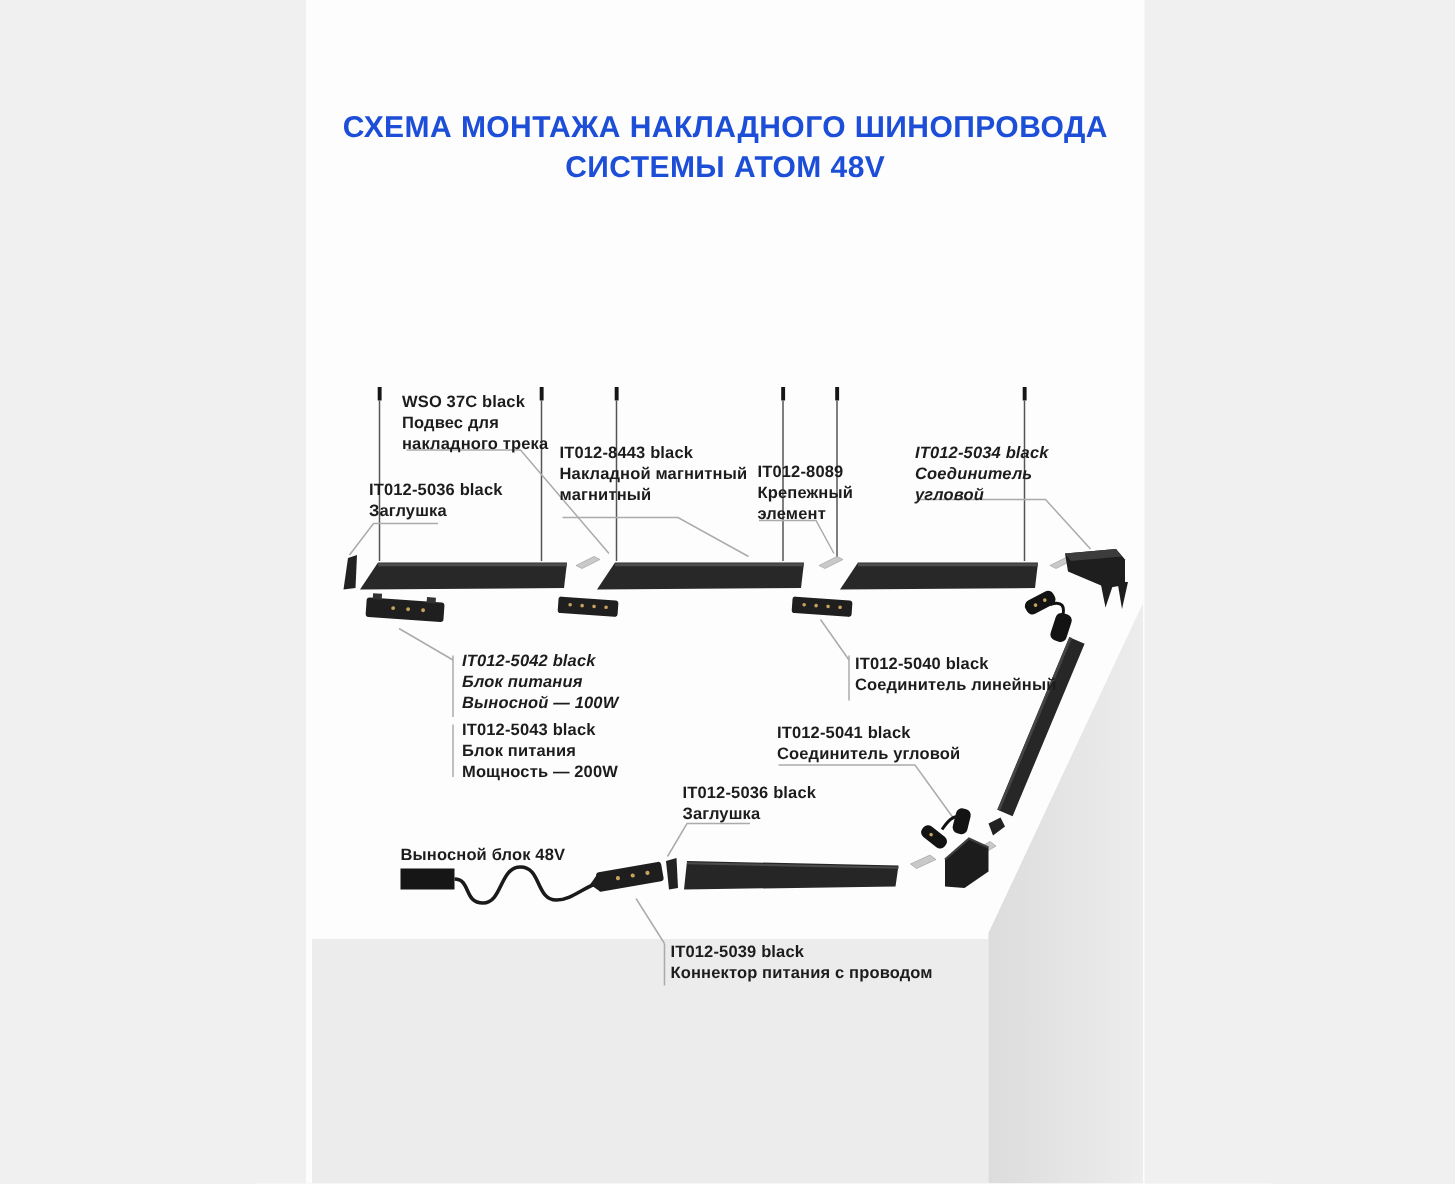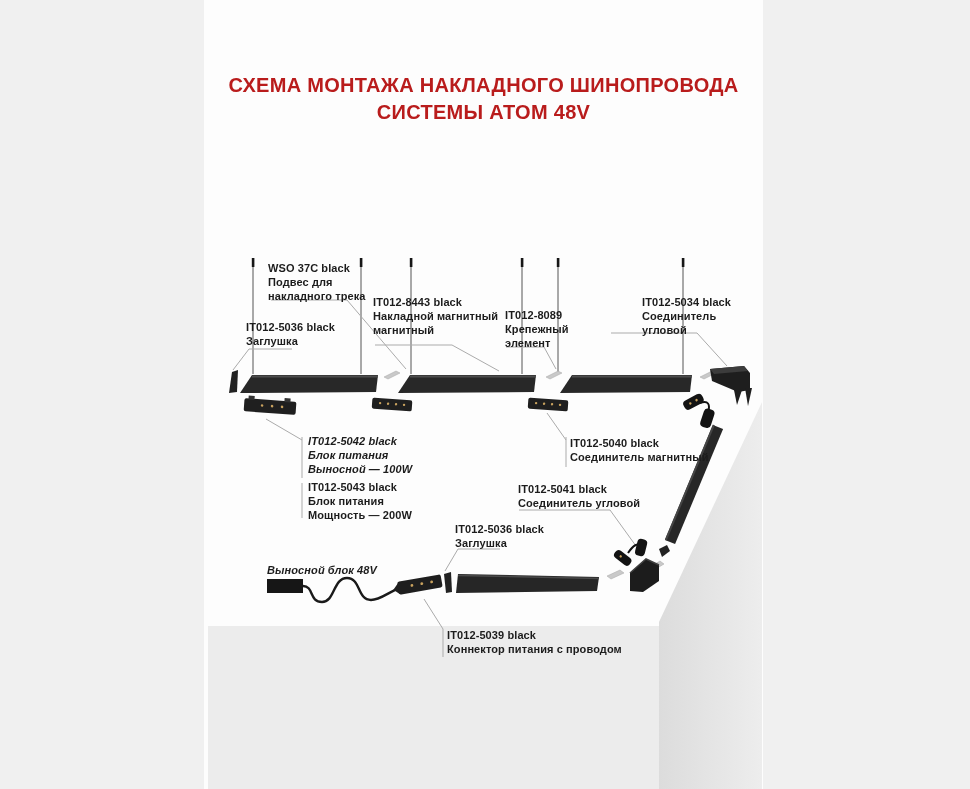--- a/index.html
+++ b/index.html
@@ -5,21 +5,21 @@
   html,body{margin:0;padding:0;}
   body{
     width:970px;height:789px;position:relative;overflow:hidden;
     background:#f0f0f0;
     font-family:"Liberation Sans", sans-serif;
   }
   .card{position:absolute;left:204px;top:0;width:559px;height:789px;background:#fdfdfd;}
   .stage{position:absolute;left:0;top:0;width:970px;height:789px;}
   .title{
     position:absolute;left:204px;top:72px;width:559px;
-    text-align:center;color:#b91c1c;font-size:20px;font-weight:600;
+    text-align:center;color:#1d4ed8;font-size:20px;font-weight:600;
     line-height:27px;letter-spacing:.3px;
   }
   .lbl{
     position:absolute;color:#1c1c1c;font-size:11px;font-weight:700;
     line-height:14px;white-space:nowrap;letter-spacing:.1px;
   }
   .lbl span{display:block;}
 </style>
 </head>
 <body>
@@ -198,53 +198,53 @@
   <span>Накладной магнитный</span>
   <span>магнитный</span>
 </div>
 
 <div class="lbl" style="left:505px;top:308px;">
   <span>IT012-8089</span>
   <span>Крепежный</span>
   <span>элемент</span>
 </div>
 
-<div class="lbl" style="left:642px;top:295px;">
+<div class="lbl" style="left:610px;top:295px;font-style:italic;">
   <span>IT012-5034 black</span>
   <span>Соединитель</span>
   <span>угловой</span>
 </div>
 
 <div class="lbl" style="left:308px;top:434px;font-style:italic;">
   <span>IT012-5042 black</span>
   <span>Блок питания</span>
   <span>Выносной — 100W</span>
 </div>
 
 <div class="lbl" style="left:308px;top:480px;">
   <span>IT012-5043 black</span>
   <span>Блок питания</span>
   <span>Мощность — 200W</span>
 </div>
 
 <div class="lbl" style="left:570px;top:436px;">
   <span>IT012-5040 black</span>
-  <span>Соединитель магнитный</span>
+  <span>Соединитель линейный</span>
 </div>
 
 <div class="lbl" style="left:518px;top:482px;">
   <span>IT012-5041 black</span>
   <span>Соединитель угловой</span>
 </div>
 
 <div class="lbl" style="left:455px;top:522px;">
   <span>IT012-5036 black</span>
   <span>Заглушка</span>
 </div>
 
-<div class="lbl" style="left:267px;top:563px;font-style:italic;">
+<div class="lbl" style="left:267px;top:563px;">
   <span>Выносной блок 48V</span>
 </div>
 
 <div class="lbl" style="left:447px;top:628px;">
   <span>IT012-5039 black</span>
   <span>Коннектор питания с проводом</span>
 </div>
 
 </body></html>

